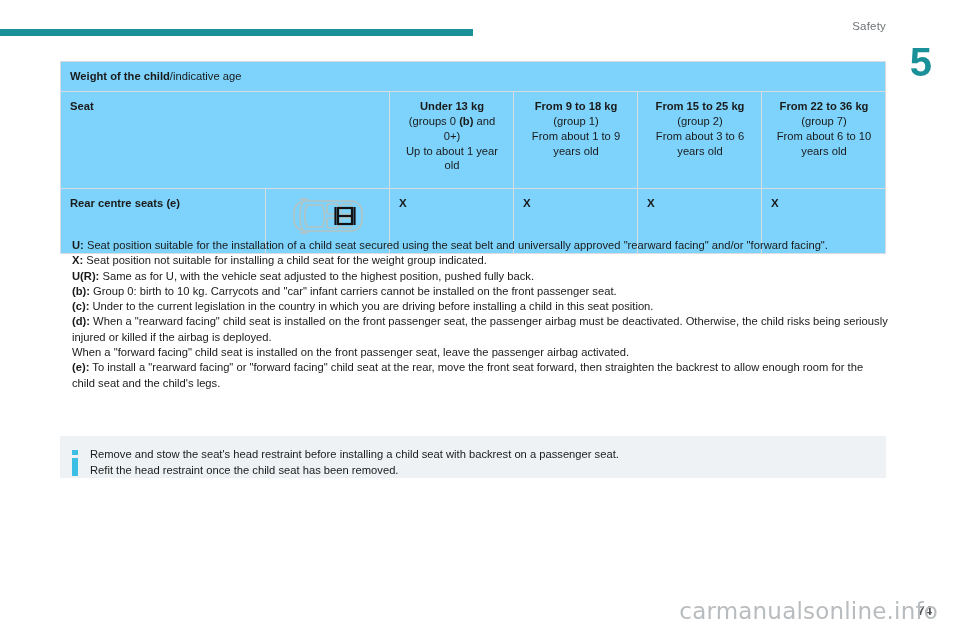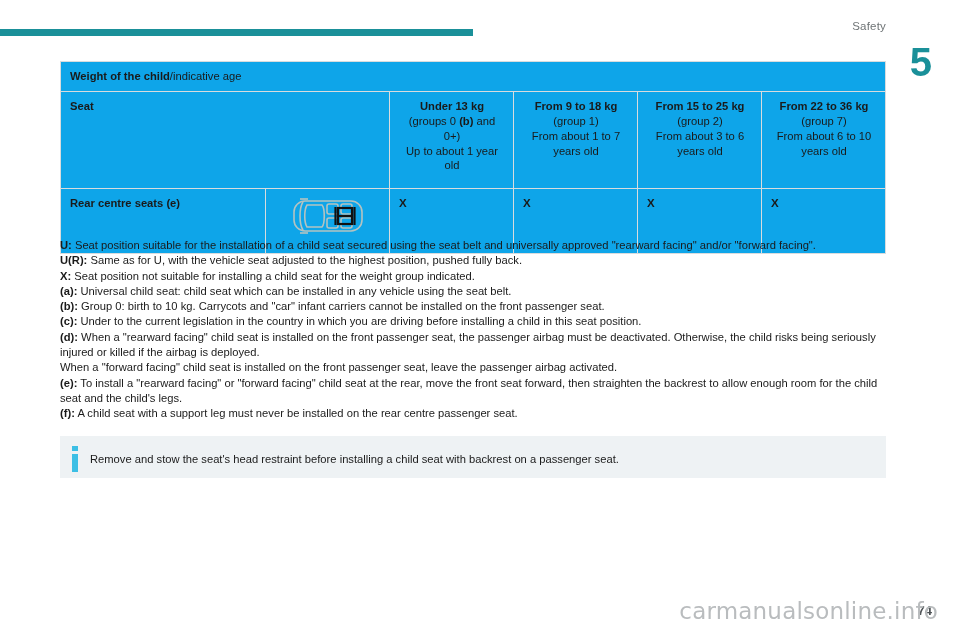--- a/index.html
+++ b/index.html
@@ -54,21 +54,21 @@
     border-collapse: collapse;
     width: 100%;
     table-layout: fixed;
     font-size: 11.2px;
     line-height: 1.33;
   }
   table.child-seat-table td {
     border: 1px solid #d8dcde;
     vertical-align: top;
     padding: 7px 8px 7px 9px;
-    background: #0ea5e9;
+    background: #7dd3fc;
   }
   .hdr-row td {
     padding-top: 8px;
     padding-bottom: 8px;
   }
   .b { font-weight: bold; }
   .col-seat { width: 205px; }
   .col-pic  { width: 124px; }
   .col-grp  { width: 124px; }
   .cell-seat-label { height: 82px; }
@@ -86,32 +86,33 @@
     position: absolute;
     left: 60px;
     top: 238px;
     width: 828px;
     font-size: 11.2px;
     line-height: 1.365;
     color: #1a1a1a;
   }
   .footnotes p {
     margin: 0 0 0 0;
+    padding-left: 12px;
   }
 
   
   .info-box {
     position: absolute;
     left: 60px;
     top: 436px;
     width: 826px;
     height: 42px;
     background: #eef2f4;
     display: flex;
-    align-items: center;
+    align-items: flex-end;
   }
   .info-icon {
     width: 30px;
     flex: 0 0 30px;
     display: flex;
     justify-content: center;
     padding-top: 6px;
   }
   .info-icon svg { display: block; }
   .info-text {
@@ -165,21 +166,21 @@
       <tr>
         <td colspan="2" class="cell-seat-label"><span class="b">Seat</span></td>
         <td>
           <span class="b grp-line">Under 13 kg</span>
           <span class="grp-line"><span>(groups 0 </span><span class="b">(b)</span><span> and 0+)</span></span>
           <span class="grp-line">Up to about 1 year old</span>
         </td>
         <td>
           <span class="b grp-line">From 9 to 18 kg</span>
           <span class="grp-line">(group 1)</span>
-          <span class="grp-line">From about 1 to 7 years old</span>
+          <span class="grp-line">From about 1 to 9 years old</span>
         </td>
         <td>
           <span class="b grp-line">From 15 to 25 kg</span>
           <span class="grp-line">(group 2)</span>
           <span class="grp-line">From about 3 to 6 years old</span>
         </td>
         <td>
           <span class="b grp-line">From 22 to 36 kg</span>
           <span class="grp-line">(group 7)</span>
           <span class="grp-line">From about 6 to 10 years old</span>
@@ -212,37 +213,36 @@
         <td><span class="mark">X</span></td>
         <td><span class="mark">X</span></td>
         <td><span class="mark">X</span></td>
       </tr>
     </tbody>
   </table>
 </div>
 
 <div class="footnotes">
   <p><span class="b">U:</span><span> Seat position suitable for the installation of a child seat secured using the seat belt and universally approved "rearward facing" and/or "forward facing".</span></p>
+  <p><span class="b">X:</span><span> Seat position not suitable for installing a child seat for the weight group indicated.</span></p>
   <p><span class="b">U(R):</span><span> Same as for U, with the vehicle seat adjusted to the highest position, pushed fully back.</span></p>
-  <p><span class="b">X:</span><span> Seat position not suitable for installing a child seat for the weight group indicated.</span></p>
-  <p><span class="b">(a):</span><span> Universal child seat: child seat which can be installed in any vehicle using the seat belt.</span></p>
   <p><span class="b">(b):</span><span> Group 0: birth to 10 kg. Carrycots and "car" infant carriers cannot be installed on the front passenger seat.</span></p>
   <p><span class="b">(c):</span><span> Under to the current legislation in the country in which you are driving before installing a child in this seat position.</span></p>
   <p><span class="b">(d):</span><span> When a "rearward facing" child seat is installed on the front passenger seat, the passenger airbag must be deactivated. Otherwise, the child risks being seriously injured or killed if the airbag is deployed.</span></p>
   <p><span>When a "forward facing" child seat is installed on the front passenger seat, leave the passenger airbag activated.</span></p>
   <p><span class="b">(e):</span><span> To install a "rearward facing" or "forward facing" child seat at the rear, move the front seat forward, then straighten the backrest to allow enough room for the child seat and the child's legs.</span></p>
-  <p><span class="b">(f):</span><span> A child seat with a support leg must never be installed on the rear centre passenger seat.</span></p>
 </div>
 
 <div class="info-box">
   <div class="info-icon">
     <svg width="10" height="28" viewBox="0 0 10 28">
       <rect x="2" y="0" width="6" height="5" fill="#3cbfe5"></rect>
       <rect x="2" y="8" width="6" height="18" fill="#3cbfe5"></rect>
     </svg>
   </div>
   <div class="info-text">
     <p>Remove and stow the seat's head restraint before installing a child seat with backrest on a passenger seat.</p>
+    <p>Refit the head restraint once the child seat has been removed.</p>
   </div>
 </div>
 
 <div class="page-number">74</div>
 <div class="watermark">carmanualsonline.info</div>
 
 </body></html>

